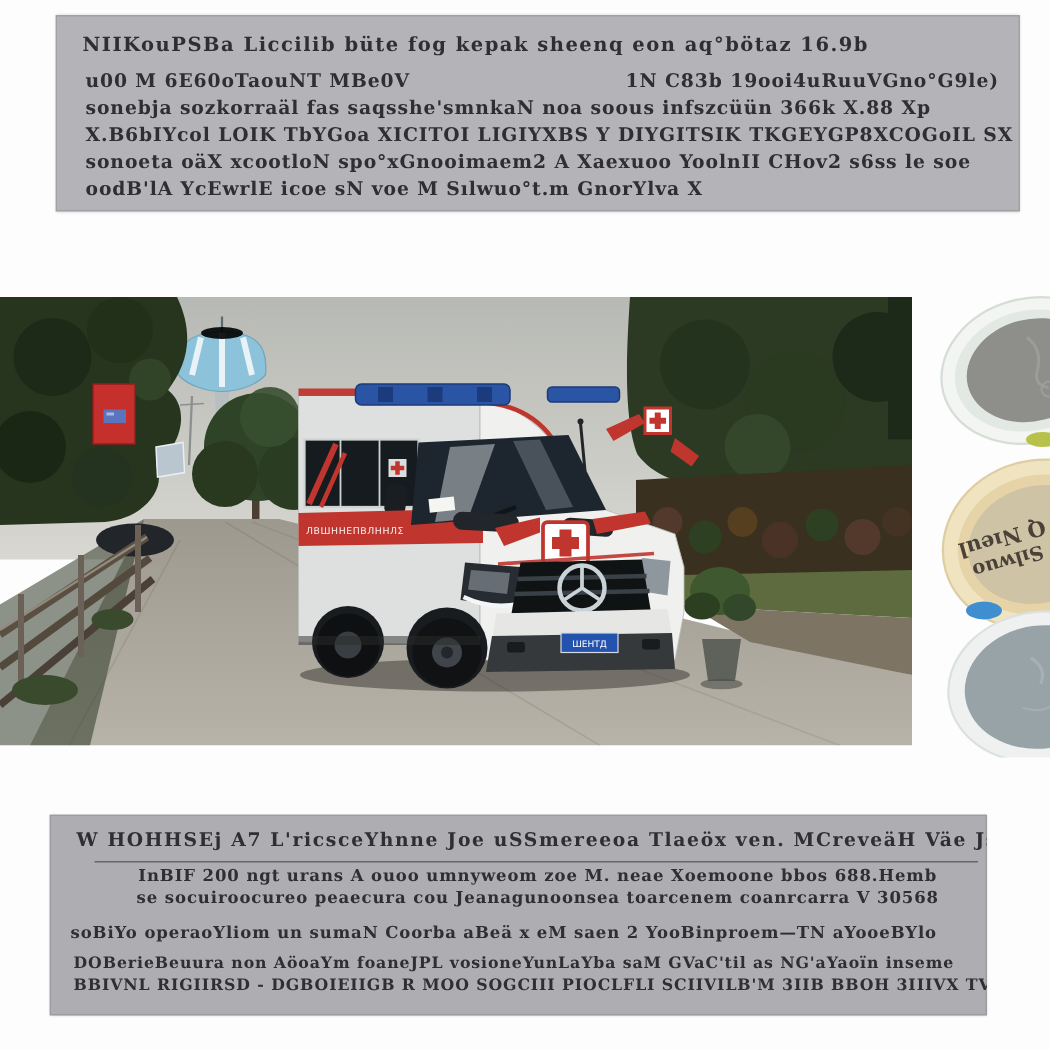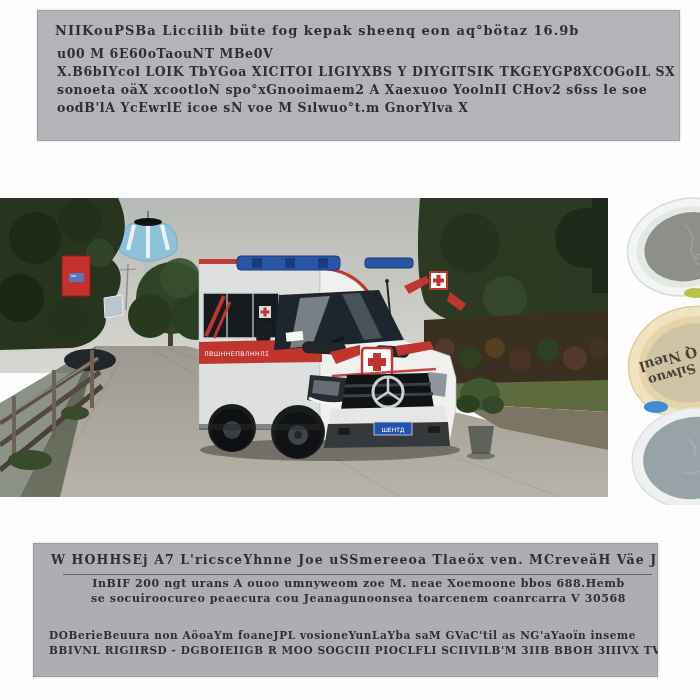--- a/index.html
+++ b/index.html
@@ -25,33 +25,35 @@
   #top-panel{left:37px;top:10px;width:643px;height:131px;}
   #top-panel .title{margin:13px 0 8px 18px;font-size:13px;letter-spacing:1px;}
   #top-panel .pline{margin:3px 14px 0 20px;font-size:12.5px;line-height:15px;gap:40px;}
   #top-panel .split{display:flex;justify-content:space-between;}
   #bottom-panel{left:33px;top:543px;width:625px;height:134px;background:#aeadb1;}
   #bottom-panel .heading{margin:9px 10px 0 18px;font-size:12.5px;letter-spacing:1.1px;}
   #bottom-panel hr{border:none;border-top:1.6px solid #55555a;margin:7px 6px 0 30px;opacity:.8;}
   #bottom-panel .pline{margin:2px 8px 0 34px;font-size:11px;line-height:13px;text-align:center;}
   #bottom-panel .pline2{margin:10px 6px 0 14px;font-size:11px;}
   #bottom-panel .pline3{margin:2px 6px 0 16px;font-size:10.5px;line-height:13px;}
-  #bottom-panel .first3{margin-top:24px;}
+  #bottom-panel .first3{margin-top:8px;}
   
   #photo{position:absolute;left:0;top:198px;width:608px;height:299px;display:block;}
   #thumbs{position:absolute;left:608px;top:195px;width:92px;height:310px;display:block;}
 </style>
 </head>
 <body>
 
 <div class="panel" id="top-panel">
   <div class="txt title">NIIKouPSBa Liccilib büte fog kepak sheenq eon aq°bötaz 16.9b</div>
   <div class="txt pline split">
     <span>u00 M 6E60oTaouNT MBe0V</span>
+    <span>1N C83b 19ooi4uRuuVGno°G9le)</span>
   </div>
+  <div class="txt pline">sonebja sozkorraäl fas saqsshe'smnkaN noa soous infszcüün 366k X.88 Xp</div>
   <div class="txt pline">X.B6bIYcol LOIK TbYGoa XICITOI LIGIYXBS Y DIYGITSIK TKGEYGP8XCOGoIL SX</div>
   <div class="txt pline">sonoeta oäX xcootloN spo°xGnooimaem2 A Xaexuoo YoolnII CHov2 s6ss le soe</div>
   <div class="txt pline">oodB'lA YcEwrlE icoe sN voe M Sılwuo°t.m GnorYlva X</div>
 </div>
 
 <svg id="photo" viewBox="0 0 608 299" xmlns="http://www.w3.org/2000/svg">
   <defs>
     <linearGradient id="sky" x1="0" y1="0" x2="0" y2="1">
       <stop offset="0" stop-color="#b7b9b4"></stop>
         <stop offset="1" stop-color="#d8d7d1"></stop>
@@ -304,15 +306,16 @@
     <path d="M690,438 q10,8 4,18" stroke="#aab4b8" stroke-width="2" fill="none" opacity="0.8"></path>
     <path d="M680,470 q12,6 22,0" stroke="#aab4b8" stroke-width="1.5" fill="none" opacity="0.7"></path>
   </g>
 </svg>
 
 <div class="panel" id="bottom-panel">
   <div class="txt heading">W HOHHSEj A7 L'ricsceYhnne Joe uSSmereeoa Tlaeöx ven. MCreveäH Väe Jsoaißeis</div>
   <hr>
   <div class="txt pline">InBIF 200 ngt urans A ouoo umnyweom zoe M. neae Xoemoone bbos 688.Hemb</div>
   <div class="txt pline">se socuiroocureo peaecura cou Jeanagunoonsea toarcenem coanrcarra V 30568</div>
+  <div class="txt pline2">soBiYo operaoYliom un sumaN Coorba aBeä x eM saen 2 YooBinproem—TN aYooeBYlo</div>
   <div class="txt pline3 first3">DOBerieBeuura non AöoaYm foaneJPL vosioneYunLaYba        saM GVaC'til as NG'aYaoïn inseme</div>
   <div class="txt pline3">BBIVNL RIGIIRSD - DGBOIEIIGB R MOO SOGCIII PIOCLFLI SCIIVILB'M 3IIB BBOH 3IIIVX TVRIBIIVCOIV TCROOGI BOI</div>
 </div>
 
 </body></html>

